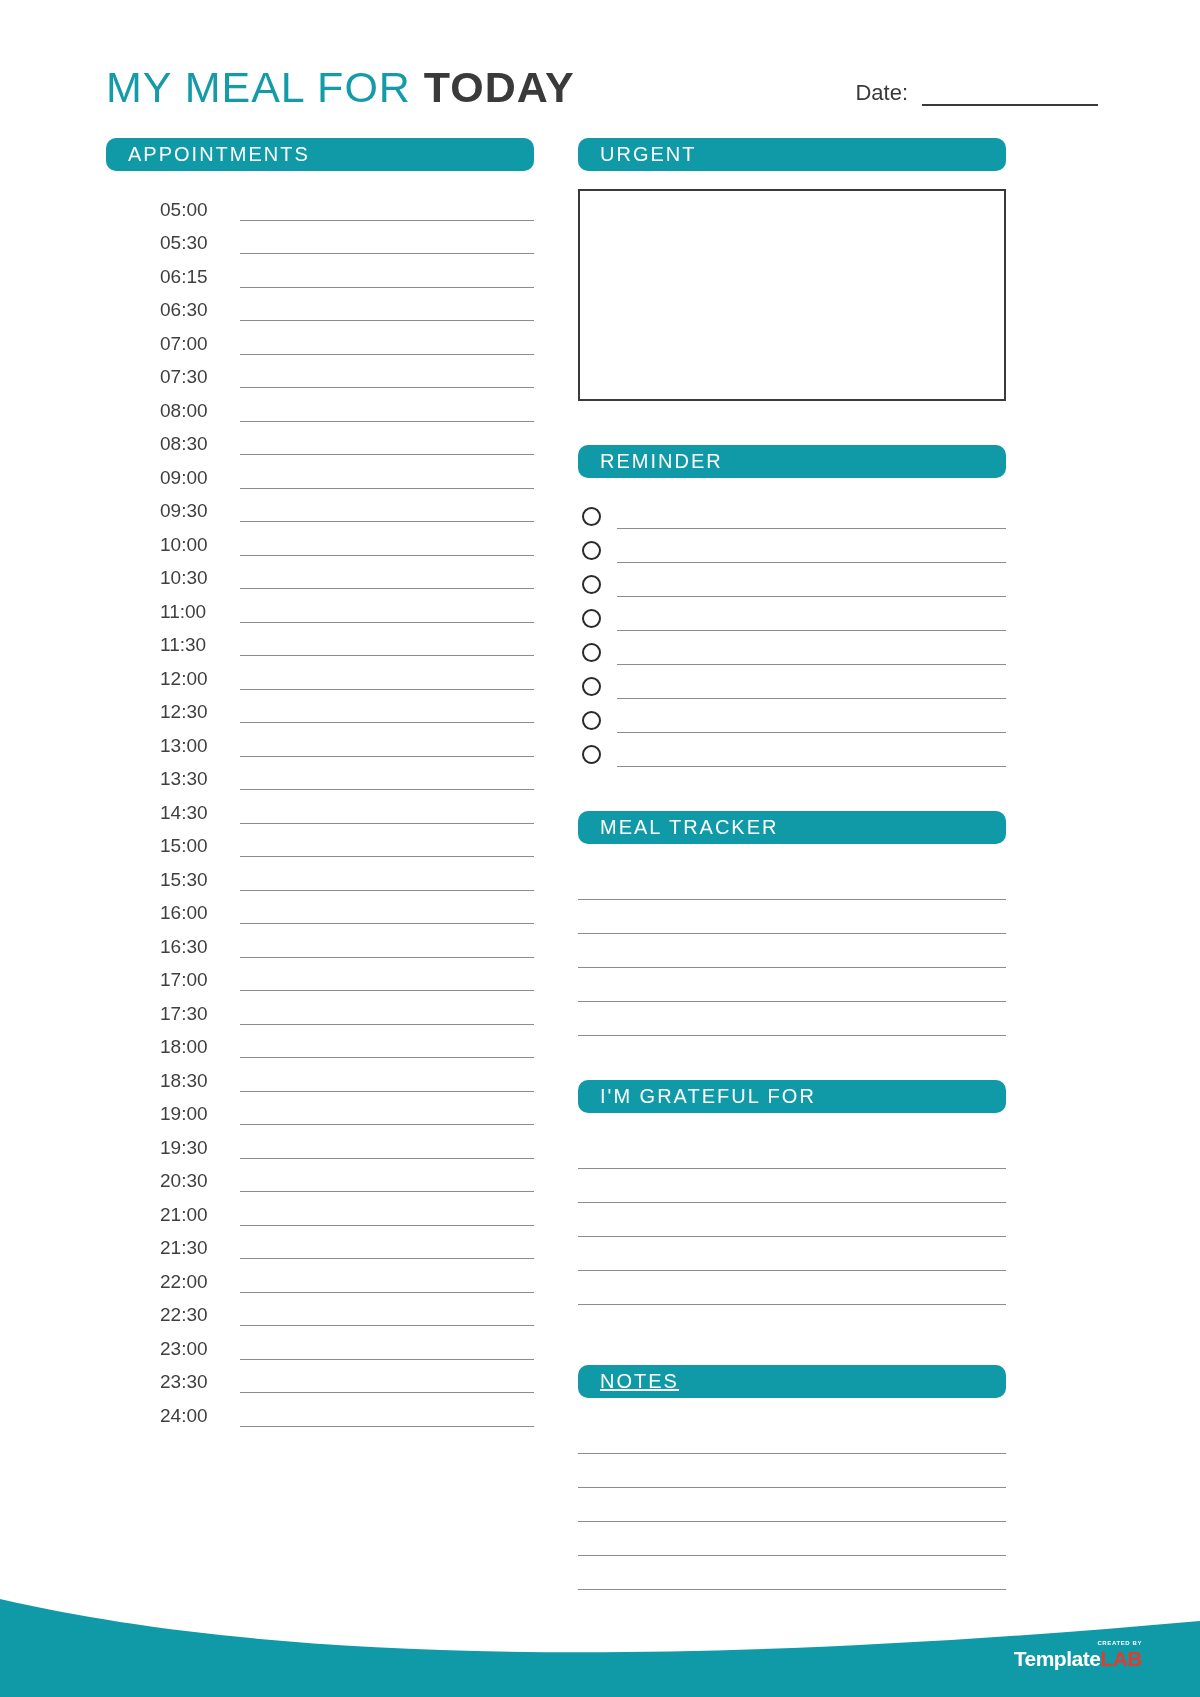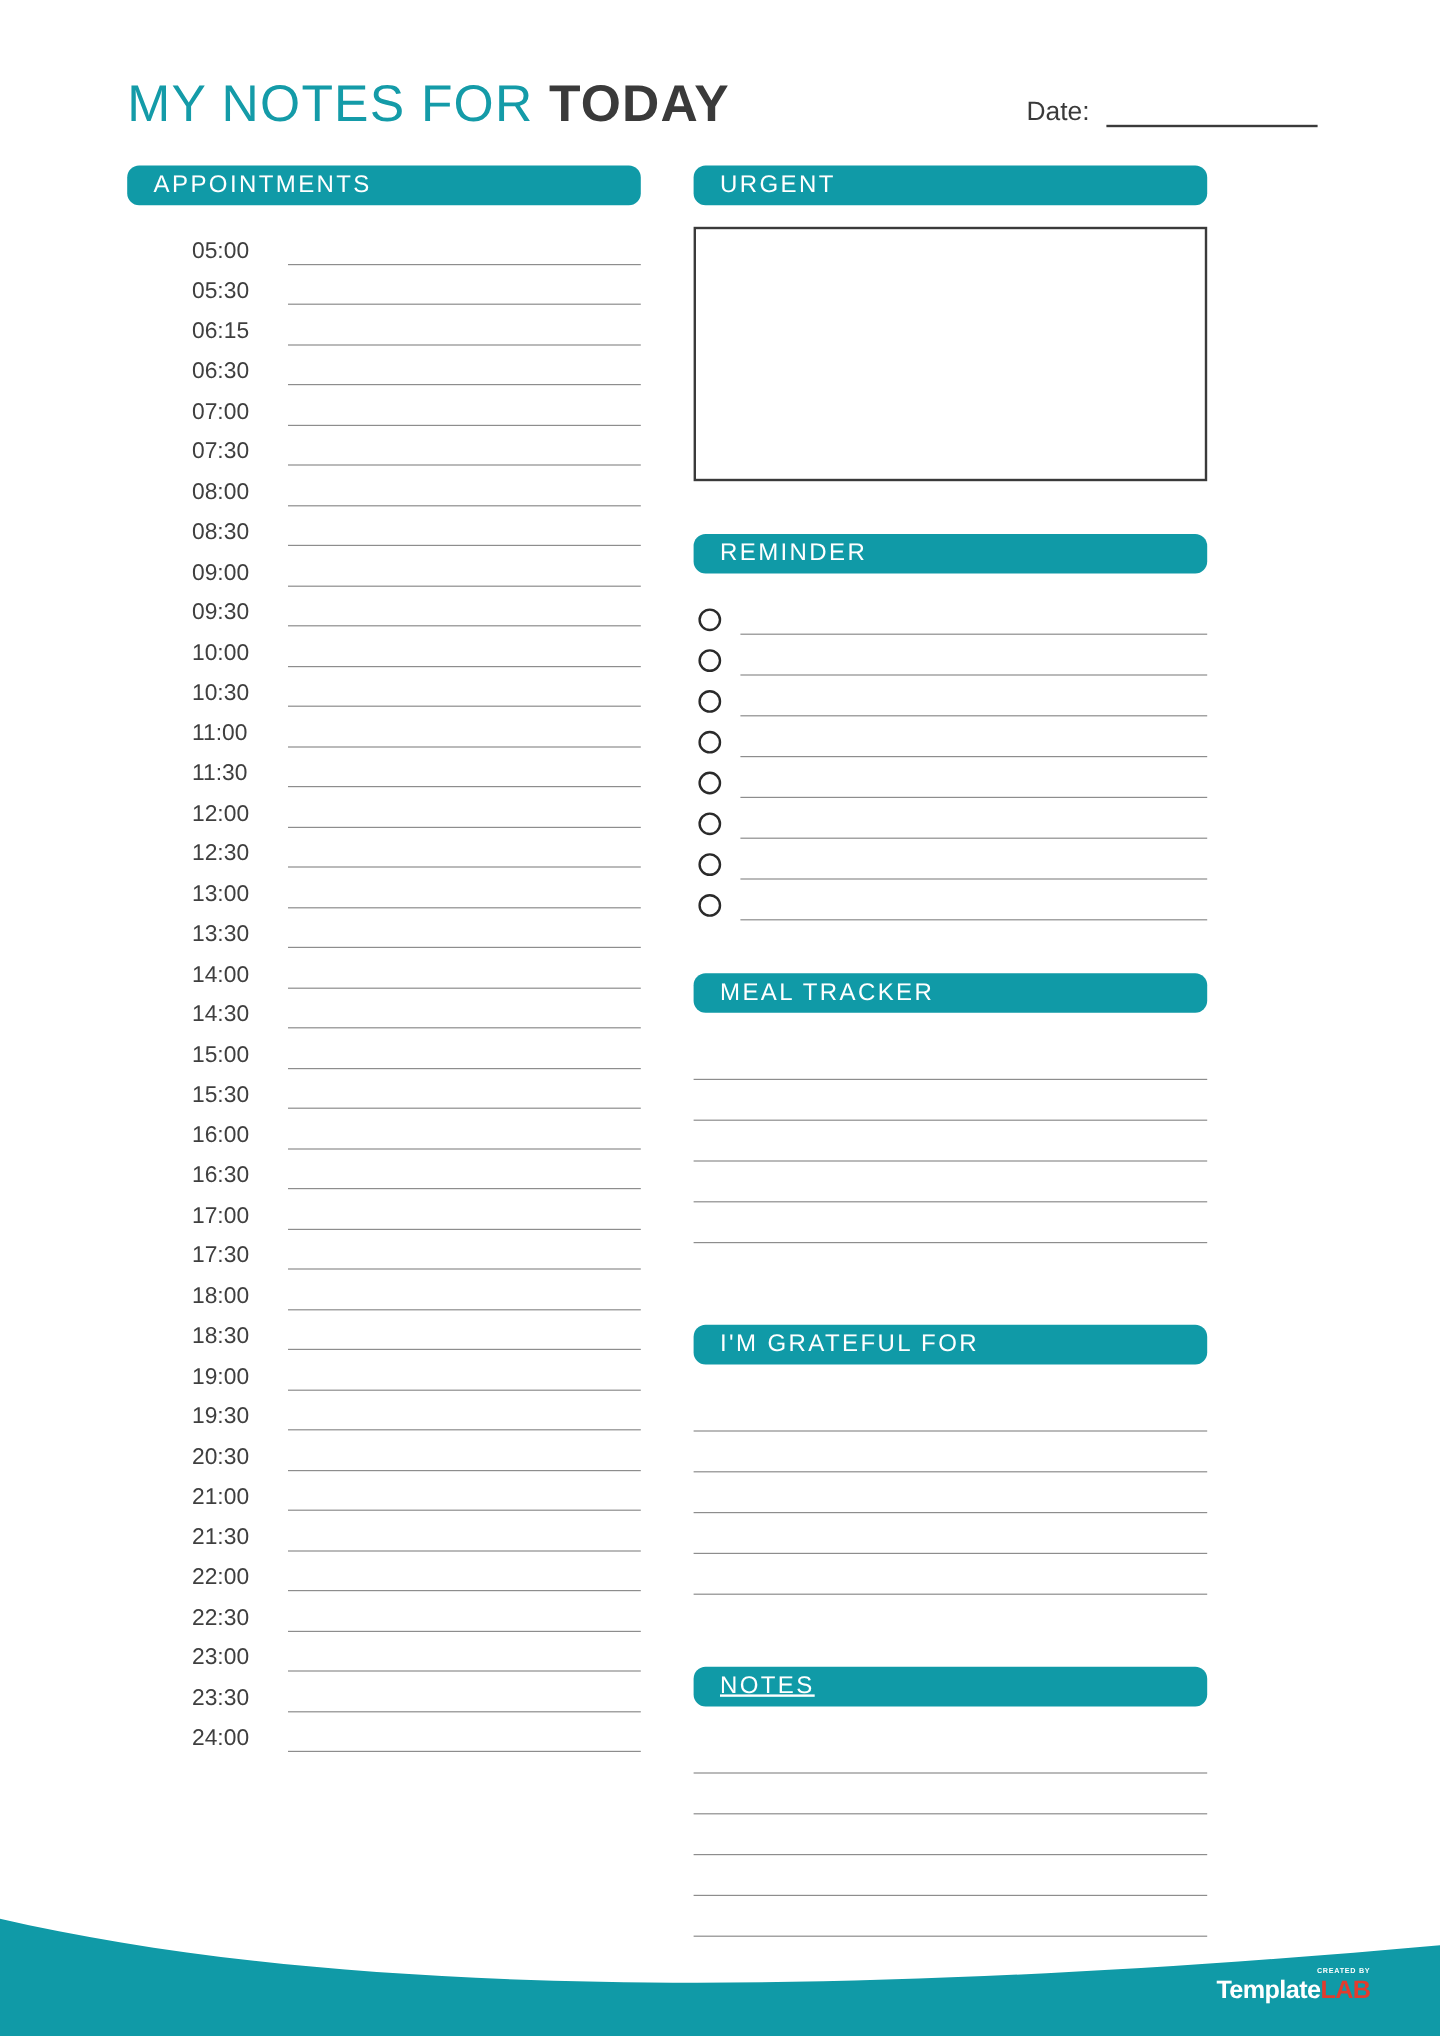--- a/index.html
+++ b/index.html
@@ -145,21 +145,21 @@
   }
 
   
   .ruled { margin-top: 22px; }
   .ruled-line {
     border-bottom: 1px solid #8d8d8d;
     height: 34px;
   }
 
   .mt-meal { margin-top: 44px; }
-  .mt-grateful { margin-top: 68px; }
+  .mt-grateful { margin-top: 44px; }
   .mt-notes { margin-top: 60px; text-decoration: underline; }
 
   
   .footer {
     position: absolute;
     left: 0;
     bottom: 0;
     width: 1200px;
     height: 150px;
     overflow: hidden;
@@ -188,21 +188,21 @@
   }
   .brand-name .lab { color: #e23c2e; }
 </style>
 </head>
 <body>
 
 <div class="page">
 
   <div class="header">
     <div class="title">
-      <span>MY NOTES FOR </span><span class="strong">TODAY</span>
+      <span>MY MEAL FOR </span><span class="strong">TODAY</span>
     </div>
     <div class="date-wrap">
       <span class="date-label">Date:</span>
       <span class="date-line"></span>
     </div>
   </div>
 
   <div class="col-left">
     <div class="bar">APPOINTMENTS</div>
     <div class="appt-list">
@@ -269,24 +269,20 @@
       <div class="appt-row">
           <span class="appt-time">12:30</span>
           <span class="appt-line"></span>
         </div>
       <div class="appt-row">
           <span class="appt-time">13:00</span>
           <span class="appt-line"></span>
         </div>
       <div class="appt-row">
           <span class="appt-time">13:30</span>
-          <span class="appt-line"></span>
-        </div>
-      <div class="appt-row">
-          <span class="appt-time">14:00</span>
           <span class="appt-line"></span>
         </div>
       <div class="appt-row">
           <span class="appt-time">14:30</span>
           <span class="appt-line"></span>
         </div>
       <div class="appt-row">
           <span class="appt-time">15:00</span>
           <span class="appt-line"></span>
         </div>

